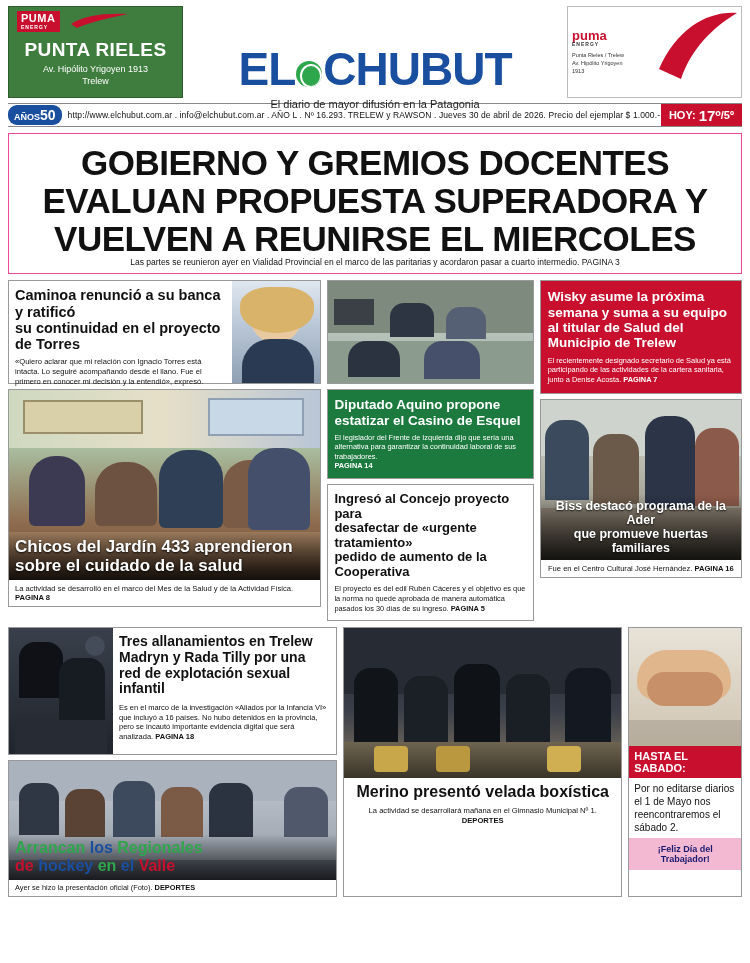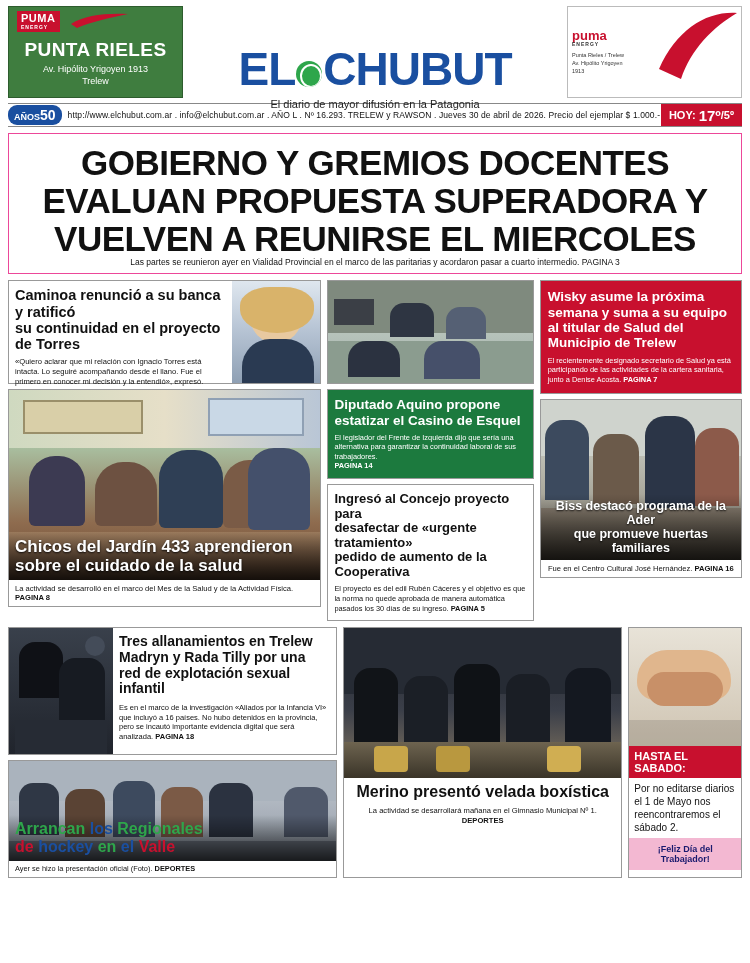--- a/index.html
+++ b/index.html
@@ -368,21 +368,21 @@
               <div>red de explotación sexual infantil</div>
             </div>
             <div class="sub">
               <span>Es en el marco de la investigación «Aliados por la Infancia VI» que incluyó a 16 países. No hubo detenidos en la provincia, pero se incautó importante evidencia digital que será analizada.</span>
               <span class="pag">PAGINA 18</span>
             </div>
           </div>
         </div>
 
         <div class="hockey">
-          <div class="pic ph" style="height:100px;background:linear-gradient(180deg,#c7cdd4 0%,#8f98a4 100%);">
+          <div class="pic ph" style="height:119px;background:linear-gradient(180deg,#c7cdd4 0%,#8f98a4 100%);">
             <div style="position:absolute;left:0;top:0;right:0;height:40px;background:#aab3bd;"></div>
             <div style="position:absolute;left:10px;top:22px;width:40px;height:52px;background:#2f3745;border-radius:14px 14px 0 0;"></div>
             <div style="position:absolute;left:56px;top:28px;width:40px;height:48px;background:#5a4334;border-radius:14px 14px 0 0;"></div>
             <div style="position:absolute;left:104px;top:20px;width:42px;height:56px;background:#3d4a5e;border-radius:14px 14px 0 0;"></div>
             <div style="position:absolute;left:152px;top:26px;width:42px;height:50px;background:#7b5a46;border-radius:14px 14px 0 0;"></div>
             <div style="position:absolute;left:200px;top:22px;width:44px;height:54px;background:#2b3240;border-radius:14px 14px 0 0;"></div>
             <div style="position:absolute;right:8px;top:26px;width:44px;height:50px;background:#50596b;border-radius:14px 14px 0 0;"></div>
             <div style="position:absolute;left:0;right:0;bottom:0;height:20px;background:#6e7682;"></div>
             <div class="overlay-cap">
               <div class="hockey-title">

